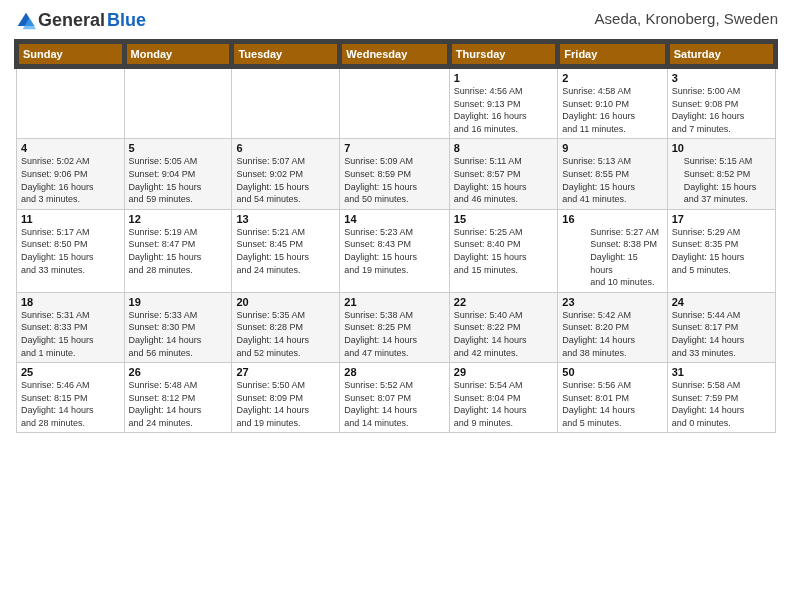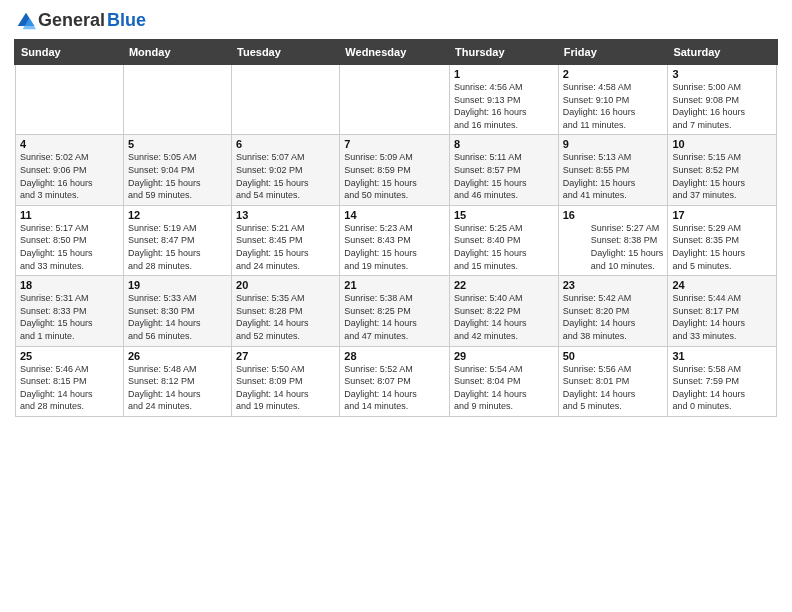--- a/index.html
+++ b/index.html
@@ -47,27 +47,27 @@
     .subtitle {
       font-size: 15px;
       color: #444;
     }
     table {
       width: 100%;
       border-collapse: collapse;
       font-size: 9.5px;
     }
     thead tr th {
-      background-color: #404040;
+      background-color: #a16207;
       color: #fff;
       font-size: 11px;
       font-weight: bold;
       padding: 4px 4px;
       text-align: left;
-      border: 3px solid #404040;
+      border: 5px solid #404040;
     }
     tbody tr td {
       border: 1px solid #ccc;
       vertical-align: top;
       padding: 3px 4px;
       width: 113px;
       min-height: 70px;
       background: #fff;
     }
     tbody tr:nth-child(even) td {
@@ -100,20 +100,21 @@
       <div class="logo">
         <svg class="logo-icon" viewBox="0 0 24 24" xmlns="http://www.w3.org/2000/svg">
           <polygon points="12,2 22,18 2,18" fill="#1565c0"></polygon>
           <polygon points="16,8 24,22 8,22" fill="#42a5f5" opacity="0.7"></polygon>
         </svg>
         <span style="font-size:18px;font-weight:bold;color:#333;">General</span>
           <span style="font-size:18px;font-weight:bold;color:#1565c0;">Blue</span>
       </div>
     </div>
     <div class="title-area">
+      <div class="subtitle">Aseda, Kronoberg, Sweden</div>
     </div>
   </div>
 
   <table>
     <thead>
       <tr>
       <th>Sunday</th>
           <th>Monday</th>
           <th>Tuesday</th>
           <th>Wednesday</th>
@@ -188,21 +189,21 @@
           </td>
           <td>
             <div class="day-number">9</div>
             <div class="day-info" style="white-space: pre-line;">Sunrise: 5:13 AM
 Sunset: 8:55 PM
 Daylight: 15 hours
 and 41 minutes.</div>
           </td>
           <td>
             <div class="day-number">10</div>
-            <div class="day-info" style="white-space: pre-line;">Sunrise: 5:15 AM
+            <div class="day-info" style="white-space: pre-line; margin-left: 12px;">Sunrise: 5:15 AM
 Sunset: 8:52 PM
 Daylight: 15 hours
 and 37 minutes.</div>
           </td>
         </tr>
         <tr>
           <td>
             <div class="day-number">11</div>
             <div class="day-info" style="white-space: pre-line;">Sunrise: 5:17 AM
 Sunset: 8:50 PM

